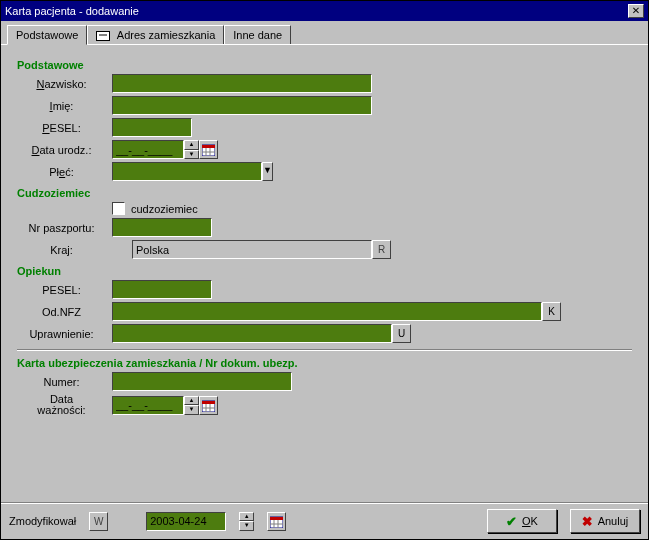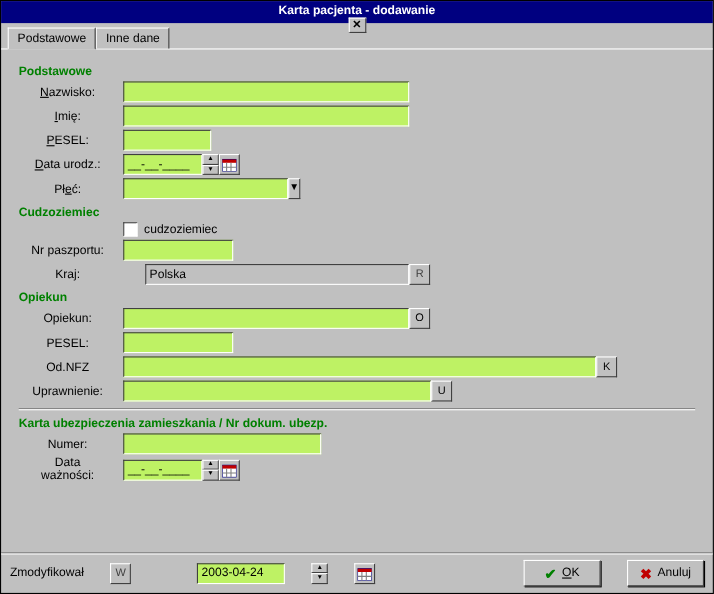--- a/index.html
+++ b/index.html
@@ -16,27 +16,26 @@
     border: 1px solid #000;
     width: 649px;
     height: 540px;
     background: #c0c0c0;
     display: flex;
     flex-direction: column;
   }
   .titlebar {
     background: #000080;
     color: #fff;
-    font-weight: bold;
+    font-weight: normal;
     padding: 3px 4px;
     display: flex;
     justify-content: space-between;
     align-items: center;
     height: 20px;
-    flex-direction: column;
   }
   .titlebar .close {
     width: 16px; height: 14px;
     background: #c0c0c0;
     border-top: 1px solid #fff;
     border-left: 1px solid #fff;
     border-right: 1px solid #404040;
     border-bottom: 1px solid #404040;
     color: #000;
     text-align: center;
@@ -96,21 +95,21 @@
     align-items: center;
     margin: 3px 0;
   }
   .label {
     width: 95px;
     text-align: center;
     padding-right: 6px;
     color: #000;
   }
   .input {
-    background: #bef264;
+    background: #4d7c0f;
     border-top: 1px solid #404040;
     border-left: 1px solid #404040;
     border-right: 1px solid #fff;
     border-bottom: 1px solid #fff;
     height: 19px;
     padding: 2px 3px;
     font-size: 11px;
   }
   .input.disabled { background: #c0c0c0; margin-left: 20px; }
   .combo {
@@ -191,21 +190,21 @@
     border-top:1px solid #808080;
     border-bottom:1px solid #fff;
     margin:6px 0;
   }
   .footer {
     border-top:1px solid #808080;
     box-shadow: inset 0 1px 0 #fff;
     padding: 6px 8px;
     display:flex;
     align-items:center;
-    gap:24px;
+    gap:13px;
   }
   .footer .spacer { flex:1; }
   .button {
     min-width: 70px;
     height: 24px;
     background:#c0c0c0;
     border-top:1px solid #fff;
     border-left:1px solid #fff;
     border-right:1px solid #404040;
     border-bottom:1px solid #404040;
@@ -227,20 +226,24 @@
 
 <div class="window">
 
   <div class="titlebar">
     <span>Karta pacjenta - dodawanie</span>
     <div class="close">✕</div>
   </div>
 
   <div class="tabs">
     <div class="tab active">Podstawowe</div>
+    <div class="tab">
+      <span class="tab-icon"></span>
+      <span>Adres zamieszkania</span>
+    </div>
     <div class="tab">Inne dane</div>
   </div>
 
   <div class="content">
 
     <div class="section-title">Podstawowe</div>
 
     <div class="row">
       <div class="label"><span class="underline">N</span><span>azwisko:</span></div>
       <input class="input" style="width: 260px;" value="">
@@ -289,25 +292,20 @@
       <input class="input" style="width: 100px;" value="">
     </div>
     <div class="row">
       <div class="label">Kraj:</div>
       <input class="input disabled" style="width: 240px;" readonly="" value="Polska">
       <div class="side-letter">R</div>
     </div>
 
     <div class="section-title">Opiekun</div>
     <div class="row">
-      <div class="label">Opiekun:</div>
-      <input class="input" style="width: 260px;" value="">
-      <div class="side-letter enabled">O</div>
-    </div>
-    <div class="row">
       <div class="label">PESEL:</div>
       <input class="input" style="width: 100px;" value="">
     </div>
 
     <div class="row">
       <div class="label">Od.NFZ</div>
       <input class="input" style="width: 430px;" value="">
       <div class="side-letter enabled">K</div>
     </div>
     <div class="row">

